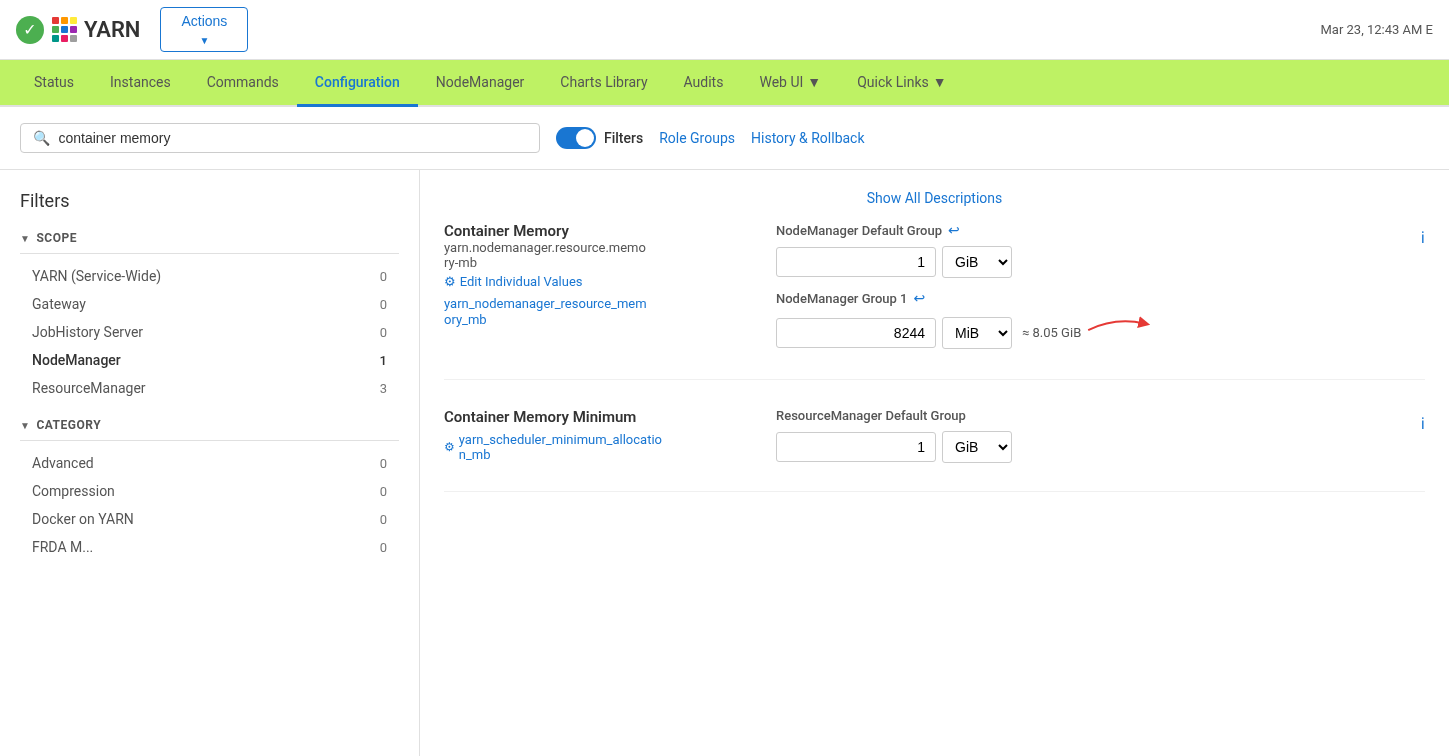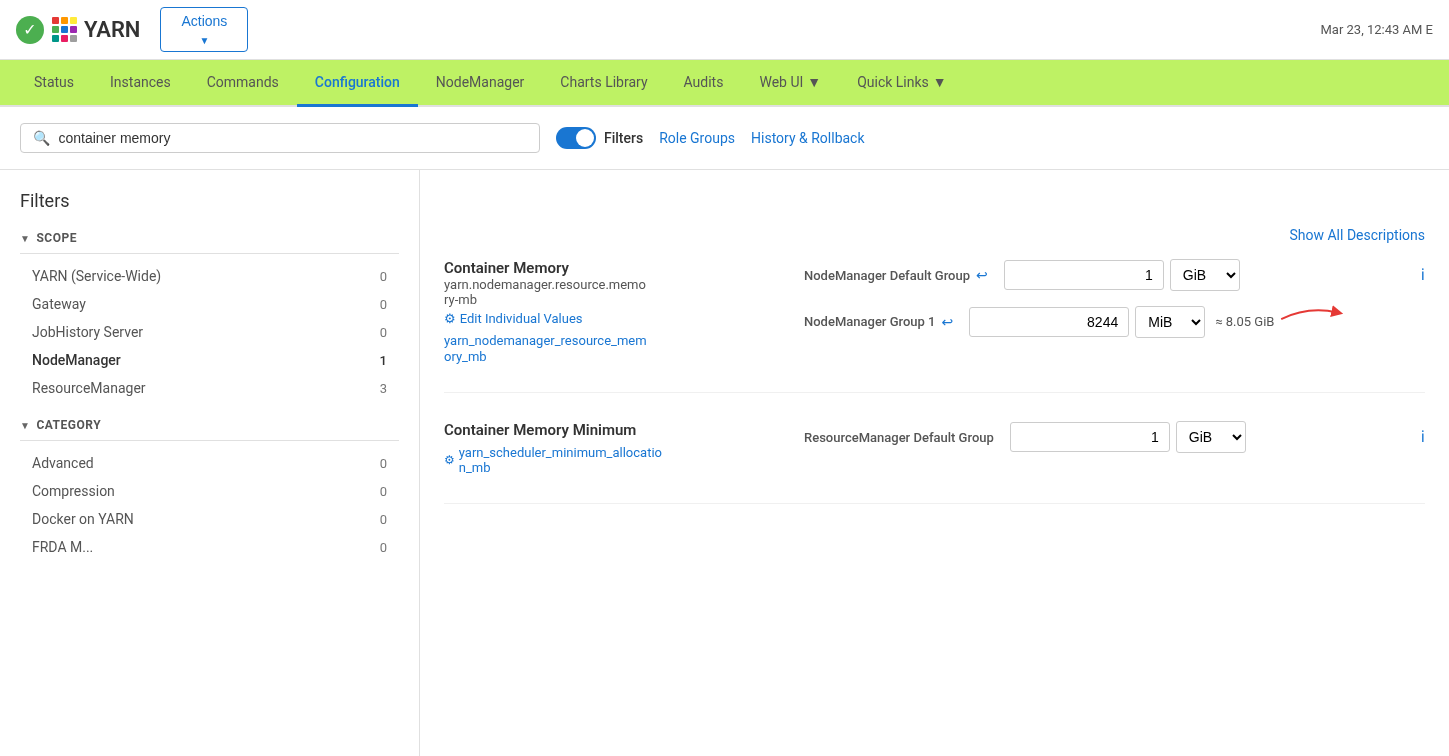--- a/index.html
+++ b/index.html
@@ -72,34 +72,34 @@
       padding: 6px 12px; cursor: pointer; border-radius: 3px;
     }
     .filter-item-label { color: #555; font-size: 14px; }
     .filter-item-label.active { color: #333; font-weight: 500; }
     .filter-count { color: #777; font-size: 13px; }
     .filter-count.active { color: #333; font-weight: 500; }
     .divider { border: none; border-top: 1px solid #e0e0e0; margin: 8px 0; }
 
     
     .config-panel { flex: 1; background: #fff; overflow-y: auto; padding: 20px 24px; }
-    .show-all-link { text-align: right; margin-bottom: 16px; margin-top: 37px; }
+    .show-all-link { text-align: center; margin-bottom: 16px; }
 
     
     .config-item { margin-bottom: 28px; padding-bottom: 28px; border-bottom: 1px solid #f0f0f0; }
     .config-item-title { font-size: 15px; font-weight: 600; color: #333; }
     .info-icon { color: #1976d2; font-size: 16px; cursor: pointer; }
     .config-key { color: #555; font-size: 13px; margin-bottom: 4px; }
     .config-edit-link { color: #1976d2; font-size: 13px; cursor: pointer; display: flex; align-items: center; gap: 4px; }
     .config-gear { color: #1976d2; font-size: 12px; }
     .config-key-link { color: #1976d2; font-size: 13px; cursor: pointer; }
 
     
     .value-rows { display: flex; flex-direction: column; gap: 12px; }
-    .value-row { display: flex; flex-direction: row; gap: 16px; margin-left: 28px; }
+    .value-row { display: flex; flex-direction: column; gap: 8px; }
     .value-row-label { display: flex; align-items: center; gap: 6px; font-size: 13px; color: #555; font-weight: 500; }
     .undo-icon { color: #1976d2; font-size: 14px; cursor: pointer; }
     .value-input-group { display: flex; align-items: center; gap: 6px; }
     .value-input {
       width: 160px; padding: 6px 10px; border: 1px solid #ccc; border-radius: 3px;
       font-size: 14px; text-align: right; outline: none;
     }
     .unit-select {
       padding: 6px 8px; border: 1px solid #ccc; border-radius: 3px;
       font-size: 14px; background: #fff; cursor: pointer; outline: none; min-width: 70px;

